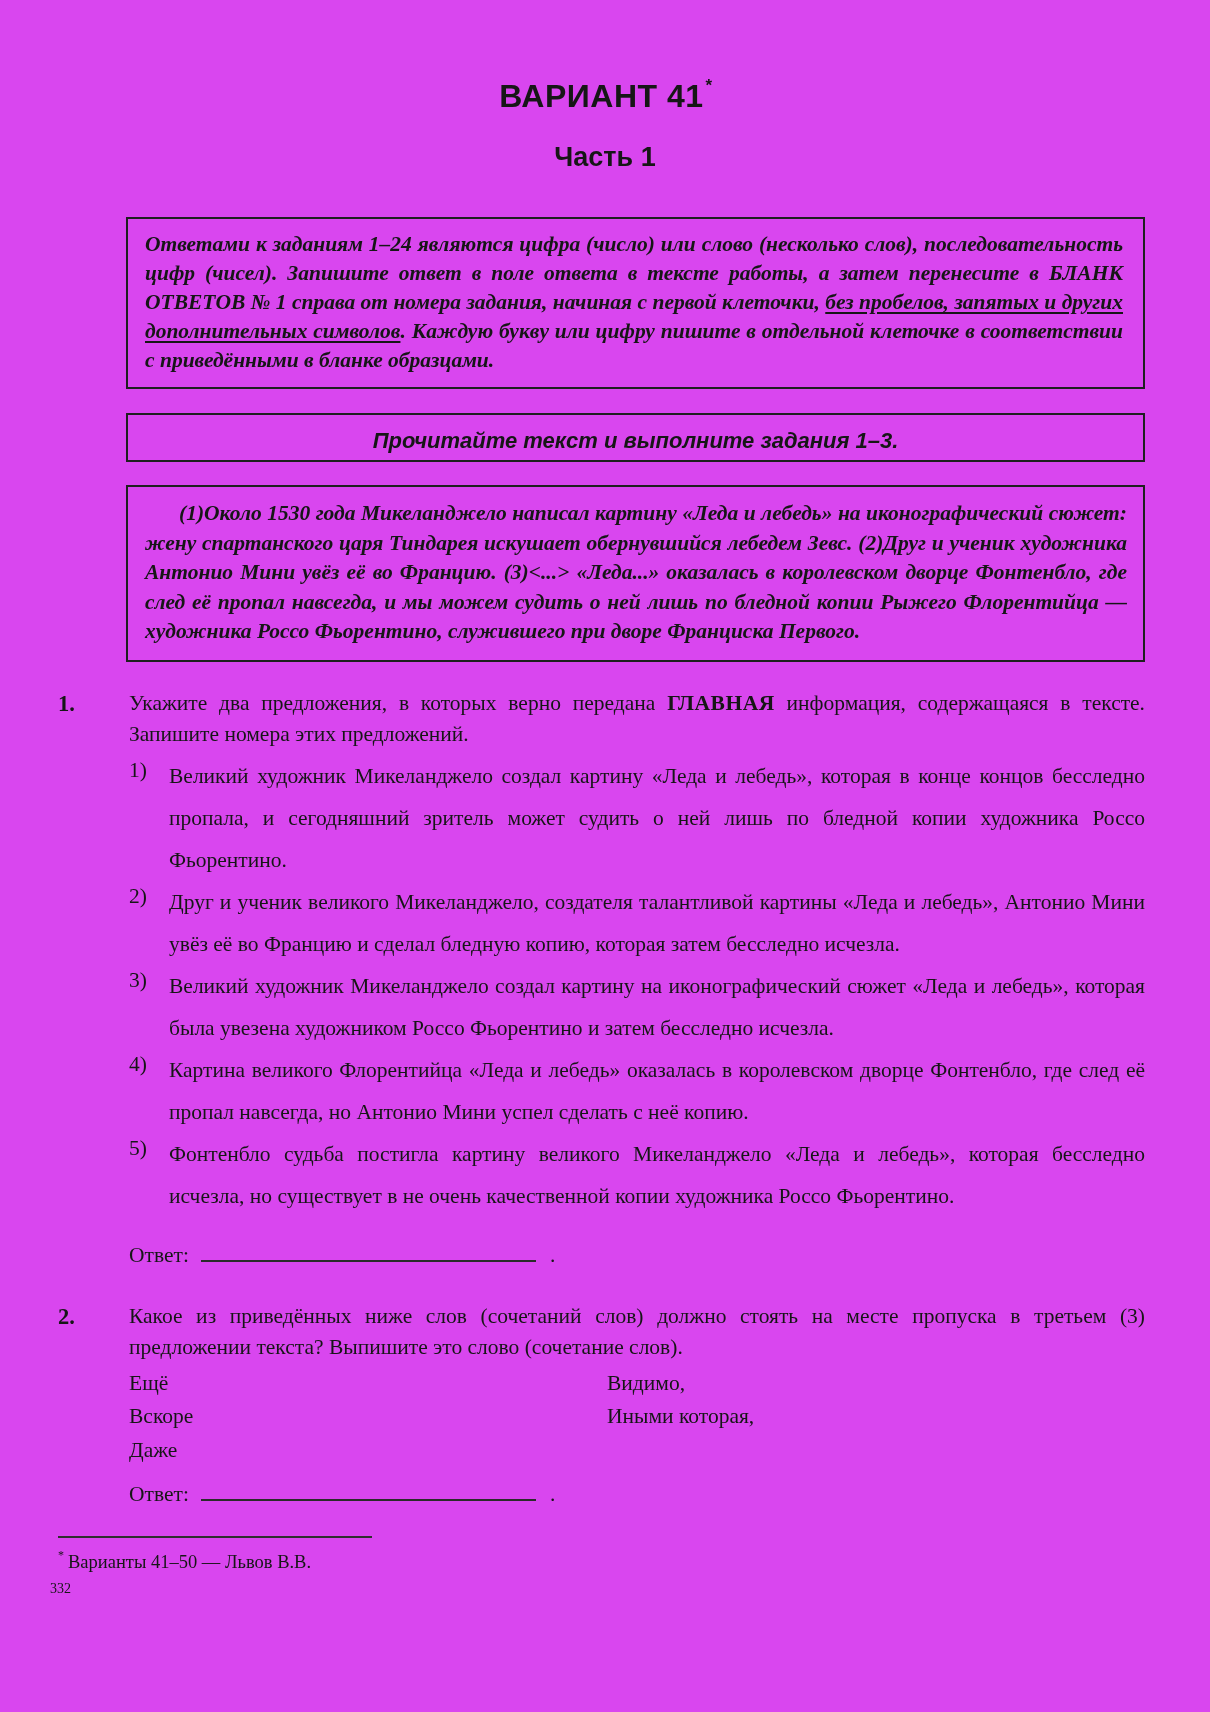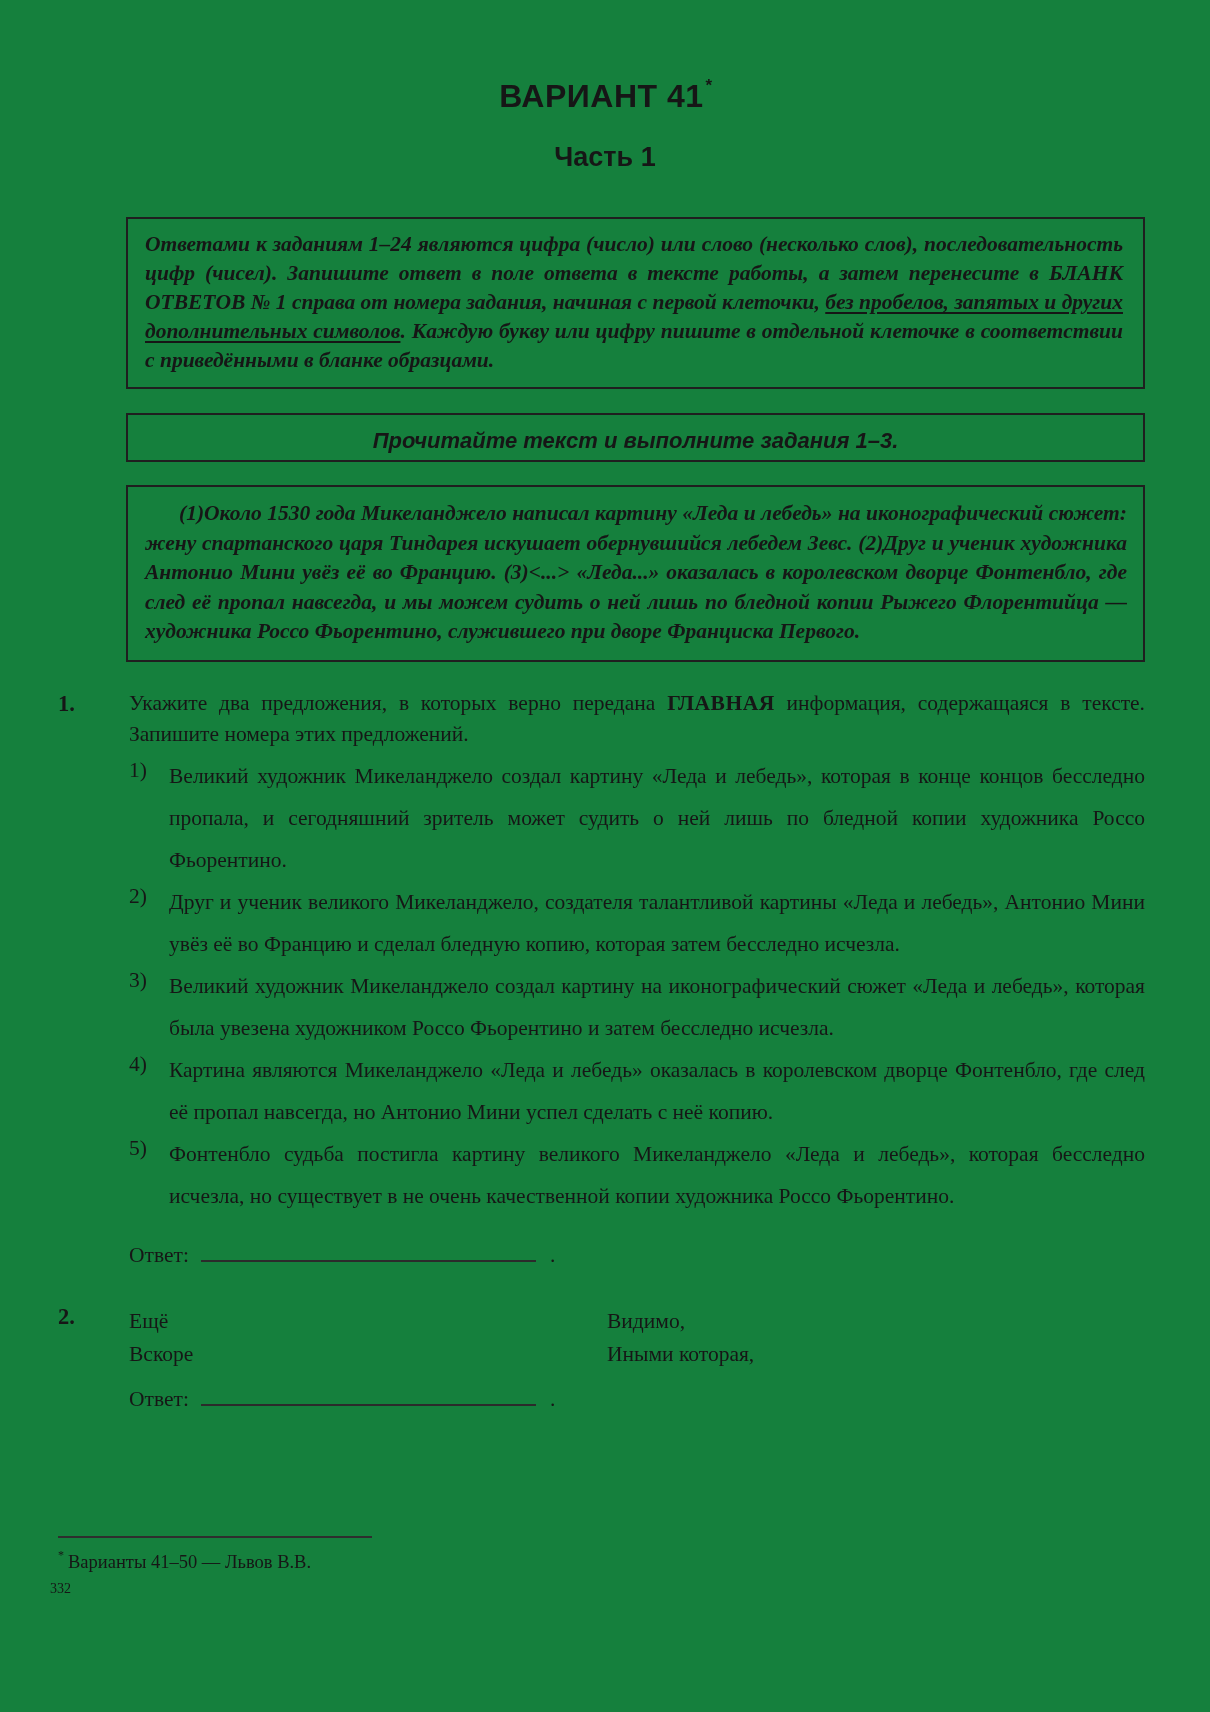--- a/index.html
+++ b/index.html
@@ -1,21 +1,21 @@
 <!DOCTYPE html>
 <html lang="ru"><head>
 <meta charset="utf-8">
 <style>
   html, body { margin: 0; padding: 0; background: #e8e8e8; }
   .page {
     position: relative;
     width: 1210px;
     height: 1712px;
     margin: 0 auto;
-    background: #15803d;
+    background: #d946ef;
     color: #161616;
     font-family: "Liberation Serif", serif;
     overflow: hidden;
     box-sizing: border-box;
   }
   
   .variant-title {
     padding-top: 78px;
     text-align: center;
     font-family: "Liberation Sans", sans-serif;
@@ -163,40 +163,42 @@
         <div class="option">
           <span class="opt-marker">2)</span>
           <span class="opt-text">Друг и ученик великого Микеланджело, создателя талантливой картины «Леда и лебедь», Антонио Мини увёз её во Францию и сделал бледную копию, которая затем бесследно исчезла.</span>
         </div>
         <div class="option">
           <span class="opt-marker">3)</span>
           <span class="opt-text">Великий художник Микеланджело создал картину на иконографический сюжет «Леда и лебедь», которая была увезена художником Россо Фьорентино и затем бесследно исчезла.</span>
         </div>
         <div class="option">
           <span class="opt-marker">4)</span>
-          <span class="opt-text">Картина являются Микеланджело «Леда и лебедь» оказалась в королевском дворце Фонтенбло, где след её пропал навсегда, но Антонио Мини успел сделать с неё копию.</span>
+          <span class="opt-text">Картина великого Флорентийца «Леда и лебедь» оказалась в королевском дворце Фонтенбло, где след её пропал навсегда, но Антонио Мини успел сделать с неё копию.</span>
         </div>
         <div class="option">
           <span class="opt-marker">5)</span>
           <span class="opt-text">Фонтенбло судьба постигла картину великого Микеланджело «Леда и лебедь», которая бесследно исчезла, но существует в не очень качественной копии художника Россо Фьорентино.</span>
         </div>
       </div>
       <div class="answer-row">
         <span>Ответ:</span><span class="answer-blank"></span><span>.</span>
       </div>
     </div>
   </div>
 
   <div class="question q2">
     <div class="q-num">2.</div>
     <div class="q-body">
+      <p class="q-prompt">Какое из приведённых ниже слов (сочетаний слов) должно стоять на месте пропуска в третьем (3) предложении текста? Выпишите это слово (сочетание слов).</p>
       <div class="word-columns">
         <div class="word-col word-col-left">
           <div class="word-item">Ещё</div>
           <div class="word-item">Вскоре</div>
+          <div class="word-item">Даже</div>
         </div>
         <div class="word-col word-col-right">
           <div class="word-item">Видимо,</div>
           <div class="word-item">Иными которая,</div>
         </div>
       </div>
       <div class="answer-row">
         <span>Ответ:</span><span class="answer-blank"></span><span>.</span>
       </div>
     </div>

